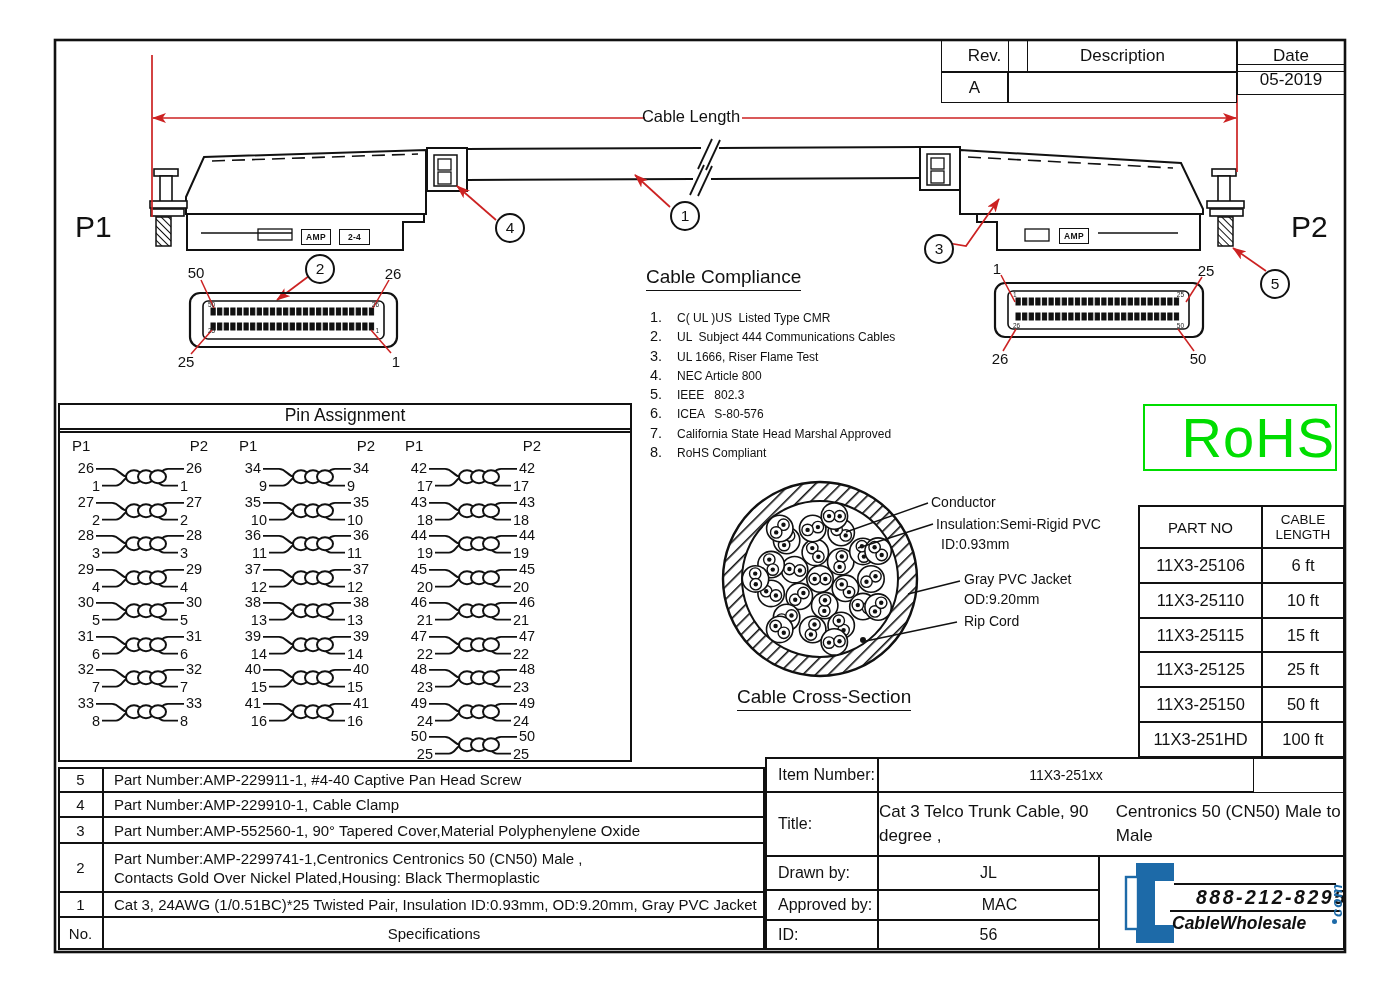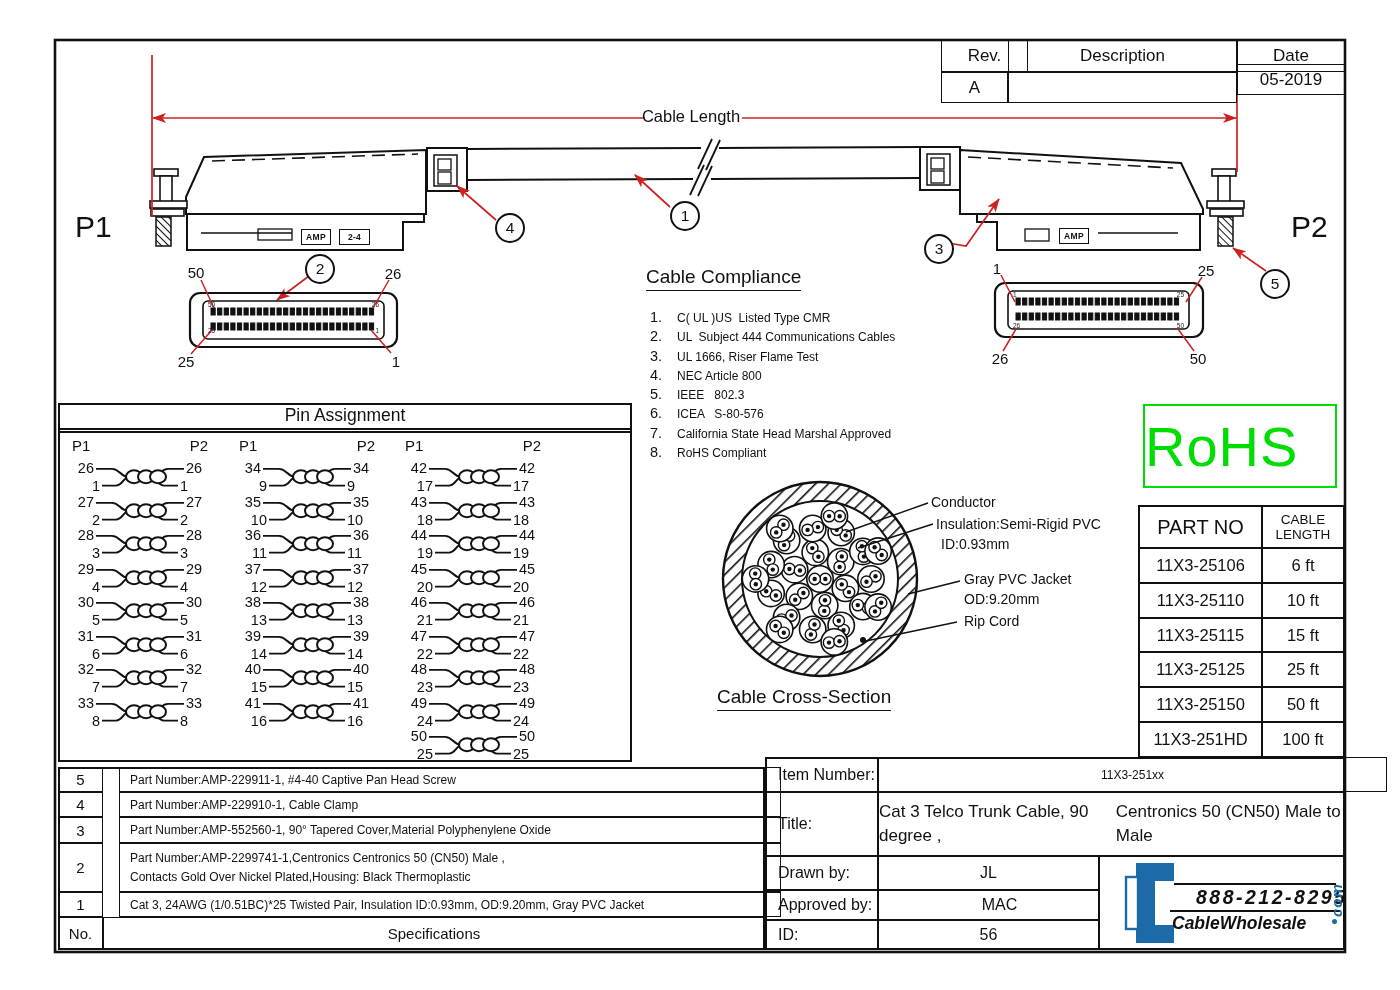--- a/index.html
+++ b/index.html
@@ -25,24 +25,24 @@
   #pin-title{position:absolute;left:58px;top:403px;width:574px;height:30px;display:flex;align-items:center;
       justify-content:center;font-size:17.5px;border-bottom:5px double #111;box-sizing:border-box;}
   .pin-col{position:absolute;top:437px;width:140px;}
   .pin-head{display:flex;justify-content:space-between;height:23px;font-size:15px;padding:0 2px;}
   #part-table{position:absolute;left:1138px;top:505px;width:207px;height:253px;border:2.2px solid #111;
       box-sizing:border-box;display:grid;grid-template-columns:121px 1fr;grid-template-rows:40px repeat(6,1fr);}
   .pt-cell{border-left:2px solid #111;border-top:2px solid #111;display:flex;flex-direction:column;
       align-items:center;justify-content:center;font-size:16.5px;}
   .pt-cell:nth-child(-n+2){border-top:none;}
   .pt-cell:nth-child(odd){border-left:none;}
-  #rohs-box{position:absolute;left:1143px;top:404px;width:194px;height:84px;border:2.6px solid #00dd00;
-      box-sizing:border-box;display:flex;align-items:center;justify-content:flex-start;}
+  #rohs-box{position:absolute;left:1143px;top:404px;width:194px;height:67px;border:2.6px solid #00dd00;
+      box-sizing:border-box;display:flex;align-items:center;justify-content:flex-end;}
   #rohs-box span{color:#00dd00;font-size:56px;letter-spacing:1px;}
-  .spec-text{justify-content:flex-start;padding-left:10px;font-size:12px;margin-left:16px;}
+  .spec-text{justify-content:flex-start;padding-left:10px;font-size:15px;}
   .two-line{flex-direction:column;align-items:flex-start;justify-content:center;line-height:19px;}
   .vcom{writing-mode:vertical-rl;transform:rotate(180deg);font-weight:bold;font-style:italic;
       font-size:15px;color:#1d6aa8;letter-spacing:1px;}
 </style>
 </head>
 <body>
 
 <div class="page">
 
   <svg id="art" class="abs" style="left:0;top:0;" width="1400" height="990" viewBox="0 0 1400 990">
@@ -868,30 +868,30 @@
         </svg>
       </div>
     </div>
 
   <div class="xslabel" style="left:931px;top:494px;">Conductor</div>
   <div class="xslabel" style="left:936px;top:516px;">Insulation:Semi-Rigid PVC</div>
   <div class="xslabel" style="left:941px;top:536px;">ID:0.93mm</div>
   <div class="xslabel" style="left:964px;top:571px;">Gray PVC Jacket</div>
   <div class="xslabel" style="left:964px;top:591px;">OD:9.20mm</div>
   <div class="xslabel" style="left:964px;top:613px;">Rip Cord</div>
-  <div class="abs" style="left:717px;top:686px;">
+  <div class="abs" style="left:737px;top:686px;">
     <span class="heading">Cable Cross-Section</span>
   </div>
 
   <div id="rohs-box">
     <span>RoHS</span>
   </div>
 
   <div id="part-table">
-      <div class="pt-cell" style="font-size: 20px; text-align: right;">PART NO</div>
+      <div class="pt-cell" style="font-size: 15px; text-align: right;">PART NO</div>
       <div class="pt-cell" style="font-size: 13.5px; line-height: 15px;">
         <div>CABLE</div>
         <div>LENGTH</div>
       </div>
       <div class="pt-cell">11X3-25106</div>
       <div class="pt-cell">6 ft</div>
       <div class="pt-cell">11X3-25110</div>
       <div class="pt-cell">10 ft</div>
       <div class="pt-cell">11X3-25115</div>
       <div class="pt-cell">15 ft</div>
@@ -926,21 +926,21 @@
       <div class="cell spec-text" style="left:103px;top:892px;width:662px;height:25px;">
         <div>Cat 3, 24AWG (1/0.51BC)*25 Twisted Pair, Insulation ID:0.93mm, OD:9.20mm, Gray PVC Jacket</div>
       </div>
       <div class="cell" style="left:58px;top:917px;width:45px;height:33px;font-size:15px;">No.</div>
       <div class="cell" style="left:103px;top:917px;width:662px;height:33px;font-size:15px;">Specifications</div>
     </div>
 
   <div class="abs" style="left:765px;top:757px;width:580px;height:193px;border:2.4px solid #111;"></div>
   <div>
     <div class="cell lbl" style="left:765px;top:757px;width:113px;height:35px;">Item Number:</div>
-    <div class="cell" style="left:878px;top:757px;width:509px;height:35px;font-size:12px;">11X3-251xx</div>
+    <div class="cell" style="left:878px;top:757px;width:376px;height:35px;font-size:14px;">11X3-251xx</div>
     <div class="cell lbl" style="left:765px;top:792px;width:113px;height:64px;">Title:</div>
     <div class="cell" style="left:878px;top:792px;width:467px;height:64px;line-height:24px;font-size:17px;">
       <div>Cat 3 Telco Trunk Cable,  90 degree ,</div>
       <div>Centronics 50 (CN50) Male to Male</div>
     </div>
     <div class="cell lbl" style="left:765px;top:856px;width:113px;height:34px;">Drawn by:</div>
     <div class="cell" style="left:878px;top:856px;width:221px;height:34px;font-size:16px;">JL</div>
     <div class="cell lbl" style="left:765px;top:890px;width:113px;height:30px;">Approved by:</div>
     <div class="cell" style="left:878px;top:890px;width:221px;height:30px;font-size:16px;padding-left:22px;">MAC</div>
     <div class="cell lbl" style="left:765px;top:920px;width:113px;height:30px;">ID:</div>

